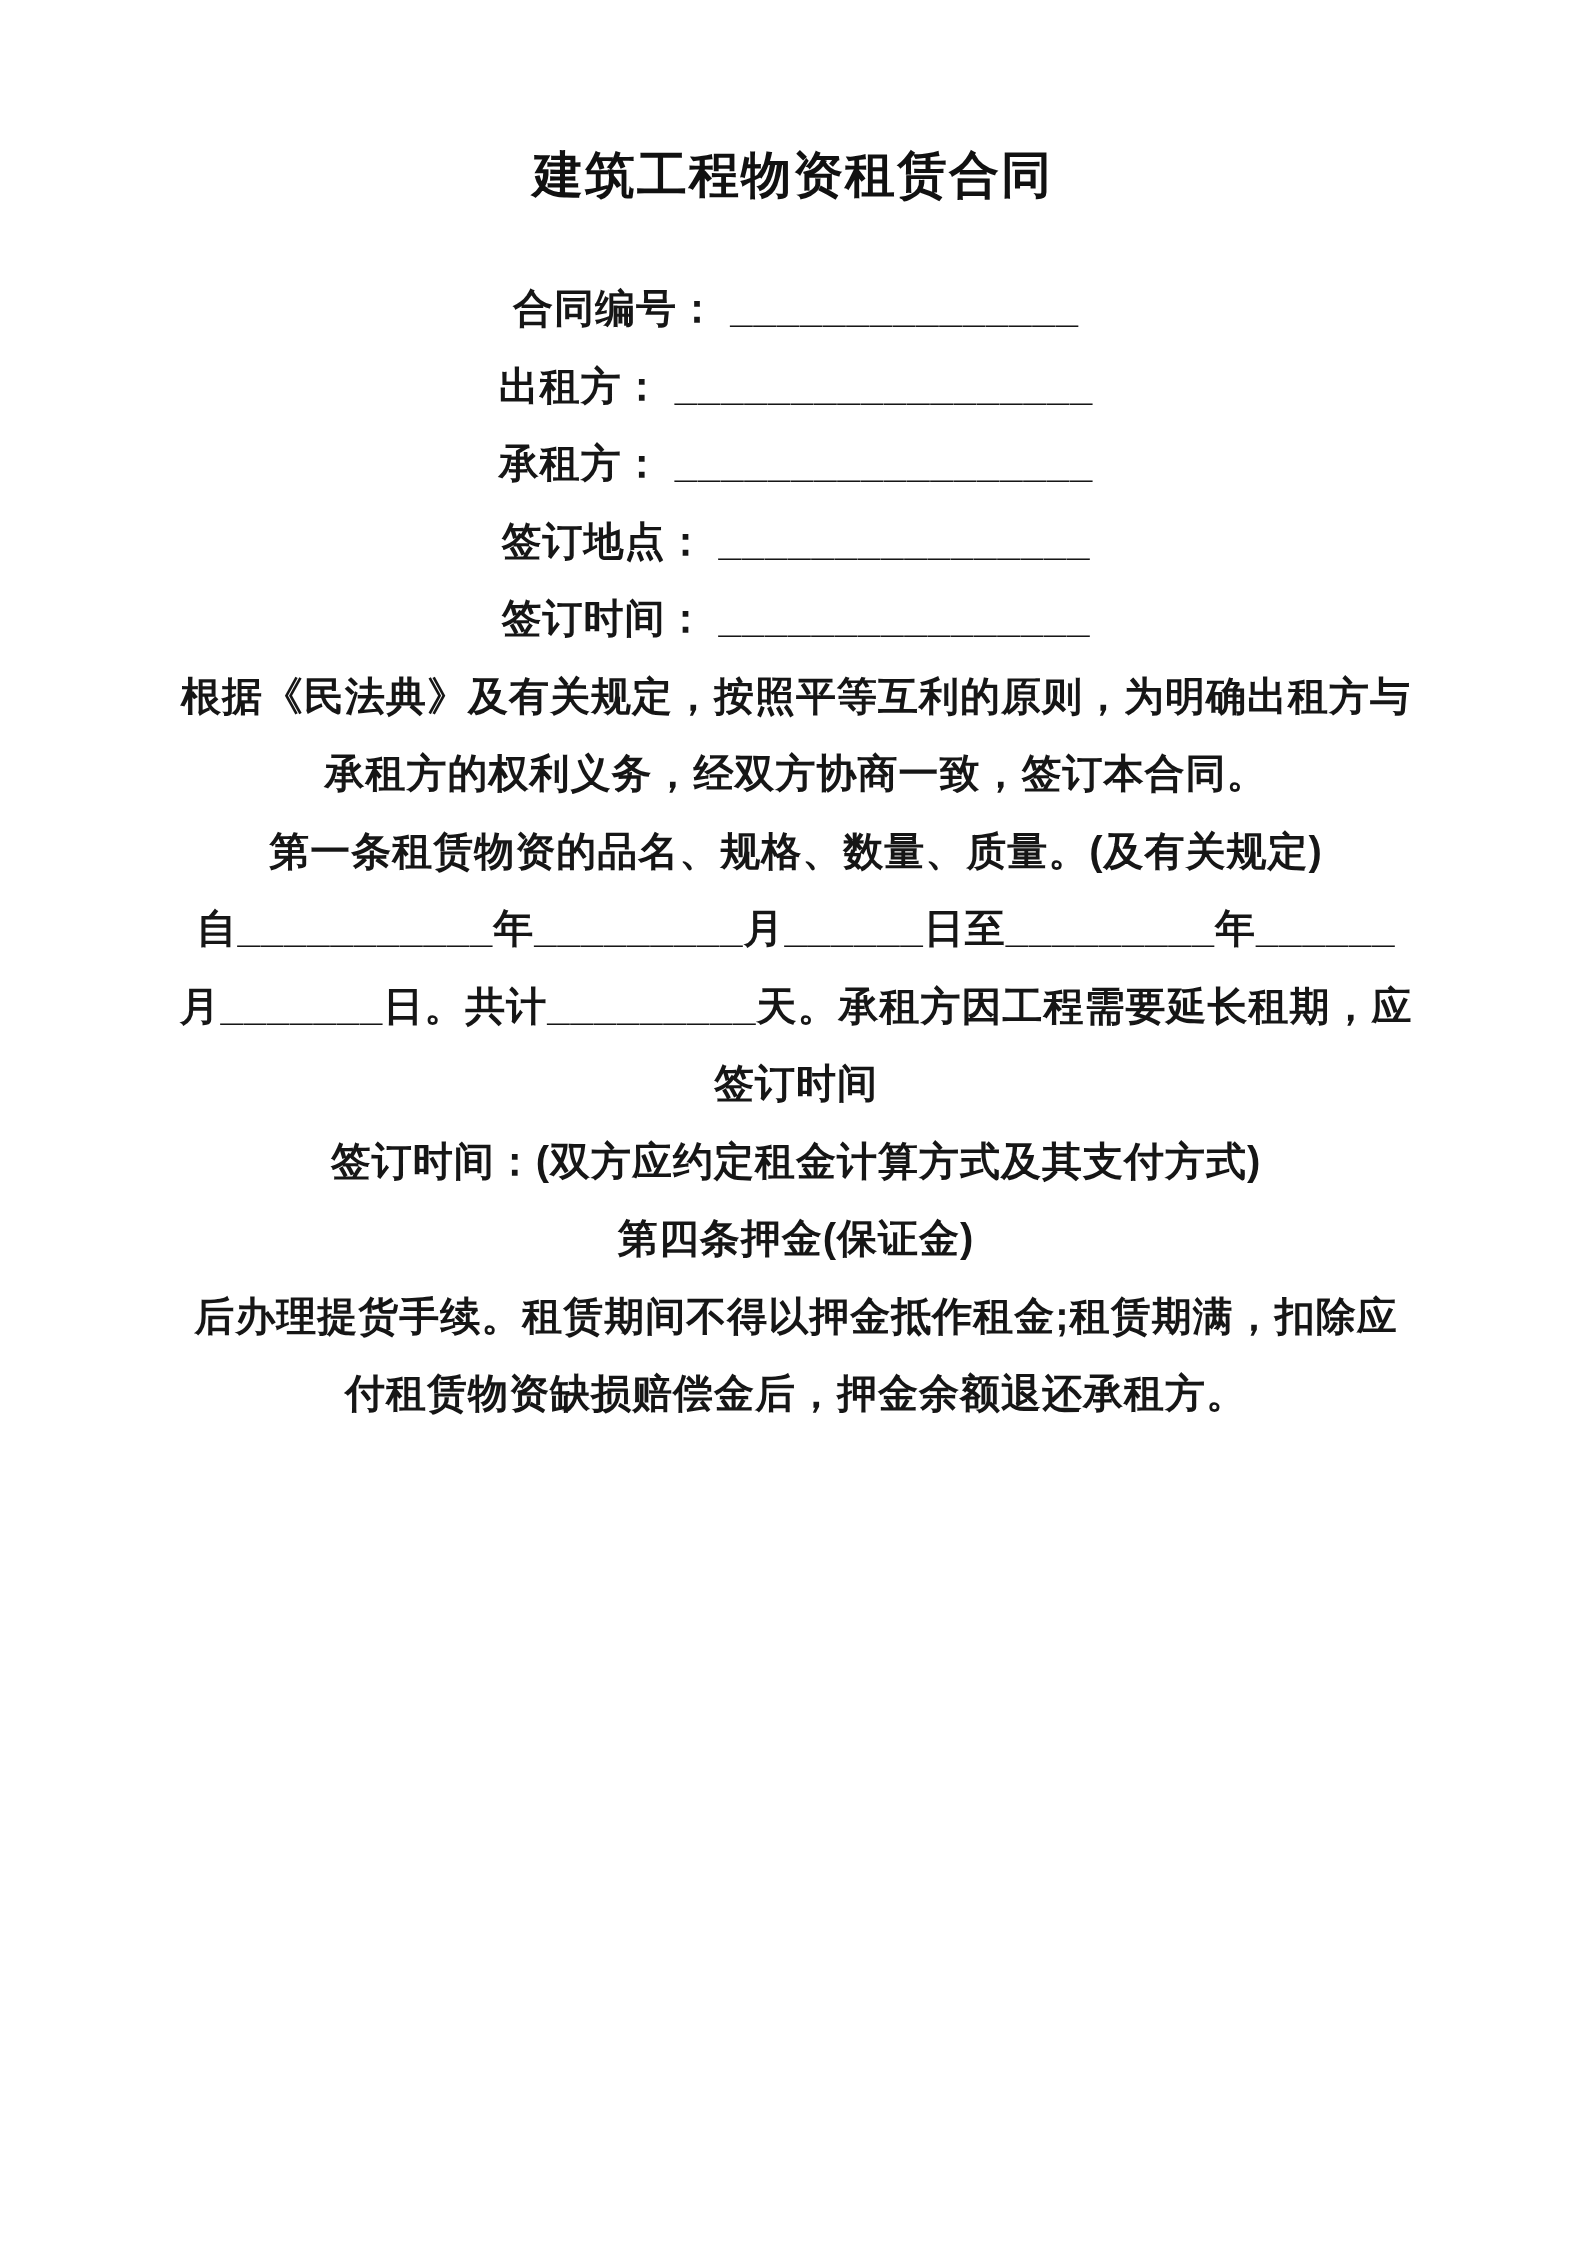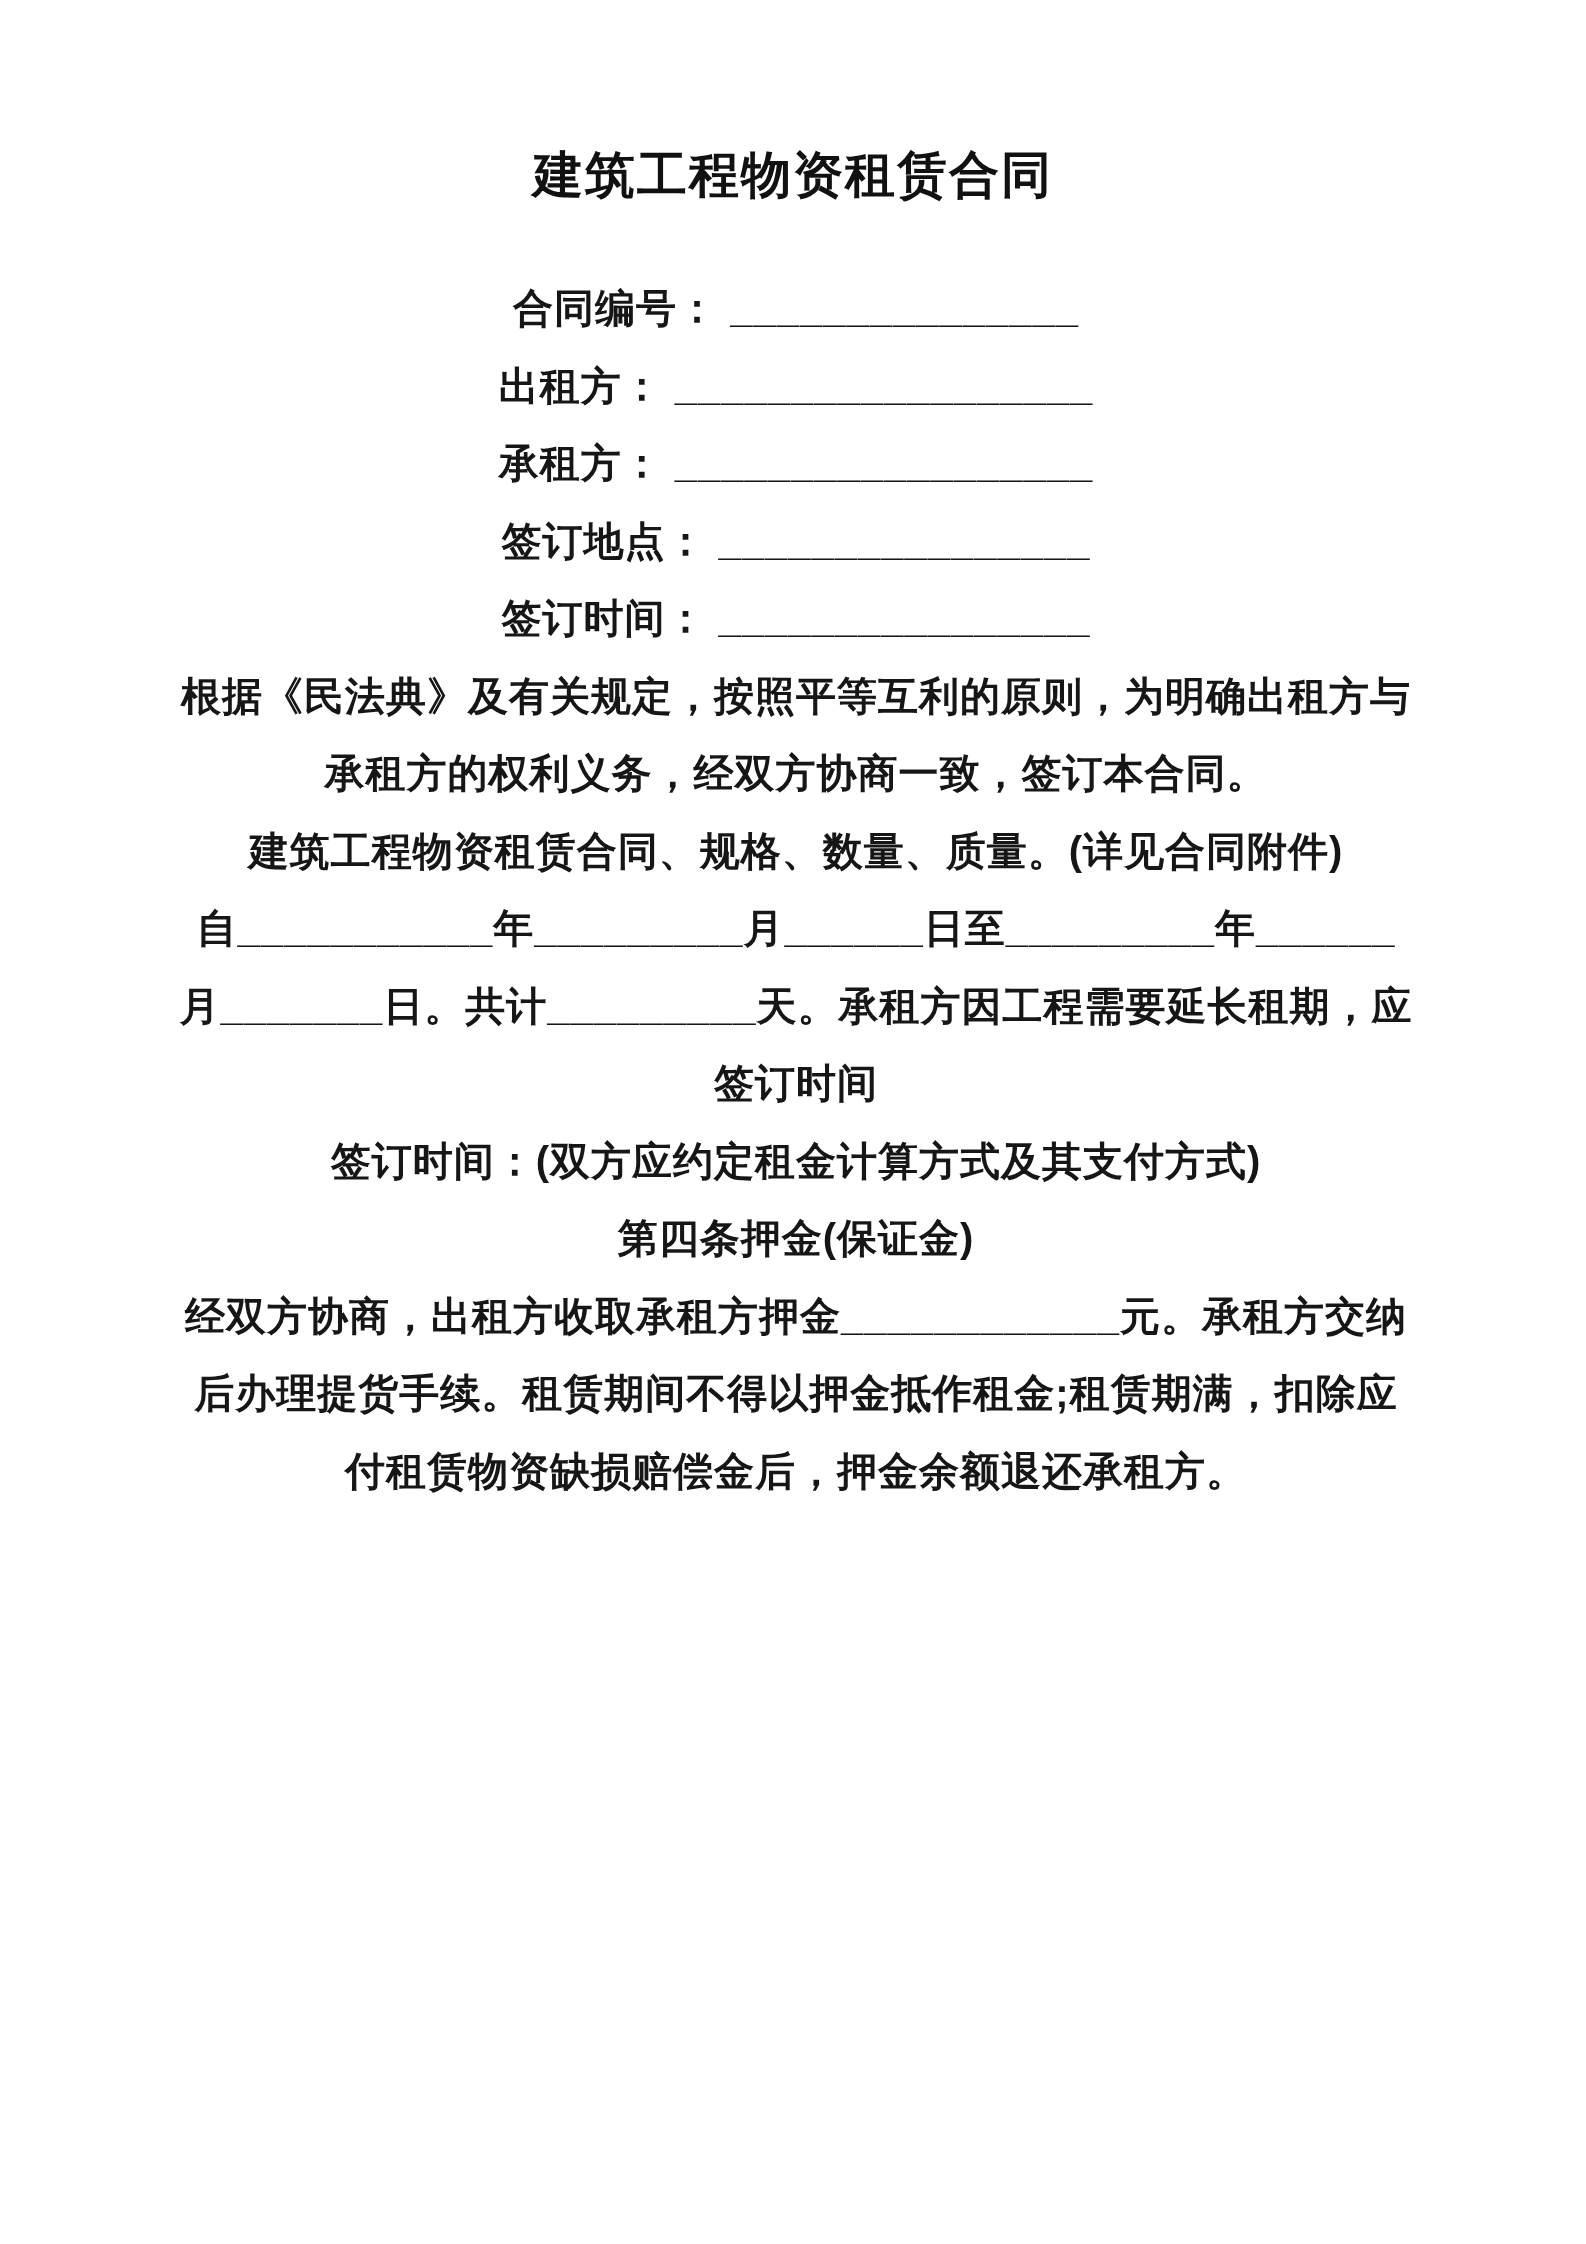--- a/index.html
+++ b/index.html
@@ -59,24 +59,23 @@
   <h1 class="doc-title">建筑工程物资租赁合同</h1>
 
   <div class="content">
     <p class="line">合同编号： _______________</p>
     <p class="line">出租方： __________________</p>
     <p class="line">承租方： __________________</p>
     <p class="line">签订地点： ________________</p>
     <p class="line">签订时间： ________________</p>
     <p class="line">根据《民法典》及有关规定，按照平等互利的原则，为明确出租方与</p>
     <p class="line">承租方的权利义务，经双方协商一致，签订本合同。</p>
-    <p class="line">建筑工程物资租赁合同、规格、数量、质量。(详见合同附件)</p>
+    <p class="line">第一条租赁物资的品名、规格、数量、质量。(及有关规定)</p>
     <p class="line">自___________年_________月______日至_________年______</p>
     <p class="line">月_______日。共计_________天。承租方因工程需要延长租期，应</p>
     <p class="line">签订时间</p>
     <p class="line">签订时间：(双方应约定租金计算方式及其支付方式)</p>
     <p class="line">第四条押金(保证金)</p>
-    <p class="line">经双方协商，出租方收取承租方押金____________元。承租方交纳</p>
     <p class="line">后办理提货手续。租赁期间不得以押金抵作租金;租赁期满，扣除应</p>
     <p class="line">付租赁物资缺损赔偿金后，押金余额退还承租方。</p>
   </div>
 
 </div>
 
 </body></html>

